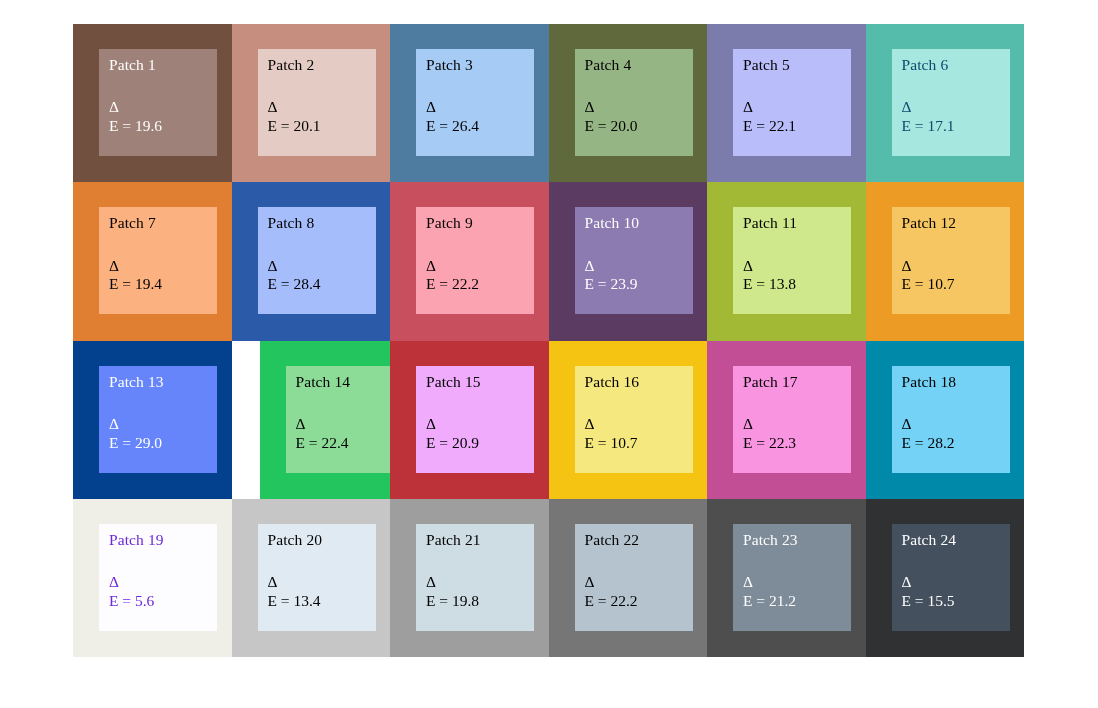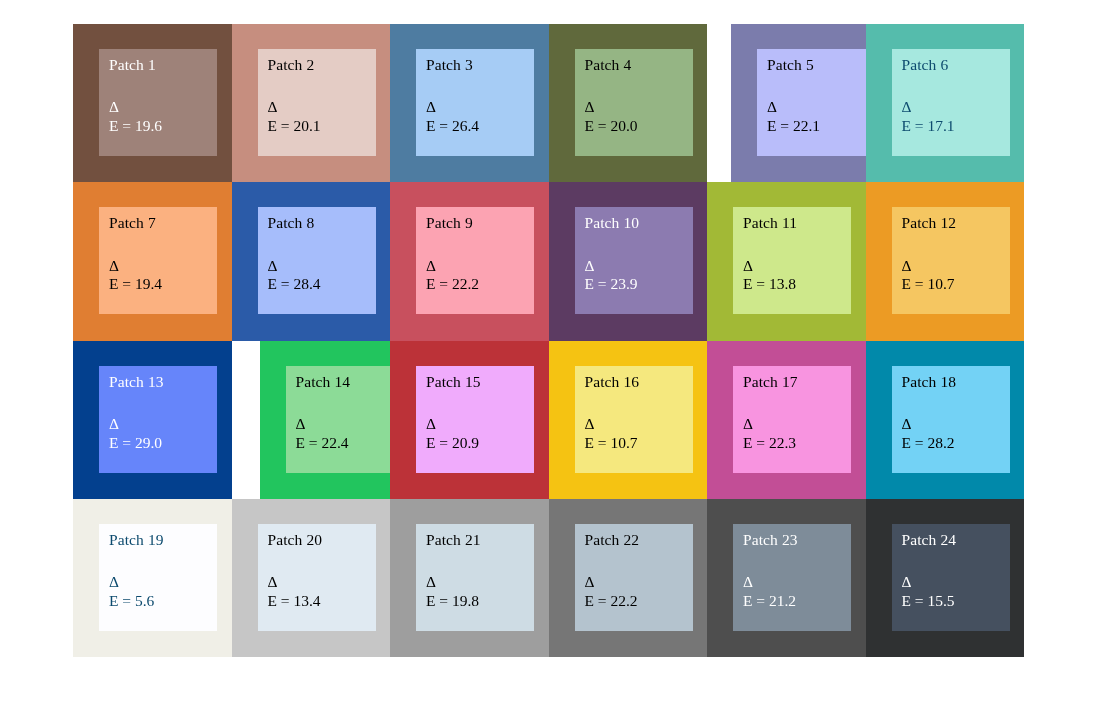--- a/index.html
+++ b/index.html
@@ -97,21 +97,21 @@
     </div>
     <div class="patch-cell" style="background-color: rgb(96, 105, 60);">
       <div class="patch-inner" style="background-color: rgb(149, 181, 132); color: rgb(0, 0, 0);">
         <div class="patch-title">Patch 4</div>
         <div class="patch-delta-block">
           <span class="patch-delta-symbol">Δ</span>
           <span class="patch-delta-value">E = 20.0</span>
         </div>
       </div>
     </div>
-    <div class="patch-cell" style="background-color: rgb(123, 124, 172); margin-left: 24px;">
+    <div class="patch-cell" style="background-color: rgb(123, 124, 172);">
       <div class="patch-inner" style="background-color: rgb(185, 189, 250); color: rgb(0, 0, 0);">
         <div class="patch-title">Patch 5</div>
         <div class="patch-delta-block">
           <span class="patch-delta-symbol">Δ</span>
           <span class="patch-delta-value">E = 22.1</span>
         </div>
       </div>
     </div>
     <div class="patch-cell" style="background-color: rgb(85, 188, 172);">
       <div class="patch-inner" style="background-color: rgb(166, 232, 223); color: #0c4a6e;">
@@ -224,21 +224,21 @@
     <div class="patch-cell" style="background-color: rgb(1, 137, 170);">
       <div class="patch-inner" style="background-color: rgb(115, 210, 245); color: rgb(0, 0, 0);">
         <div class="patch-title">Patch 18</div>
         <div class="patch-delta-block">
           <span class="patch-delta-symbol">Δ</span>
           <span class="patch-delta-value">E = 28.2</span>
         </div>
       </div>
     </div>
     <div class="patch-cell" style="background-color: rgb(240, 239, 231);">
-      <div class="patch-inner" style="background-color: rgb(253, 253, 255); color: #0c4a6e;">
+      <div class="patch-inner" style="background-color: rgb(253, 253, 255); color: #6d28d9;">
         <div class="patch-title">Patch 19</div>
         <div class="patch-delta-block">
           <span class="patch-delta-symbol">Δ</span>
           <span class="patch-delta-value">E = 5.6</span>
         </div>
       </div>
     </div>
     <div class="patch-cell" style="background-color: rgb(198, 198, 198);">
       <div class="patch-inner" style="background-color: rgb(224, 234, 242); color: rgb(0, 0, 0);">
         <div class="patch-title">Patch 20</div>

